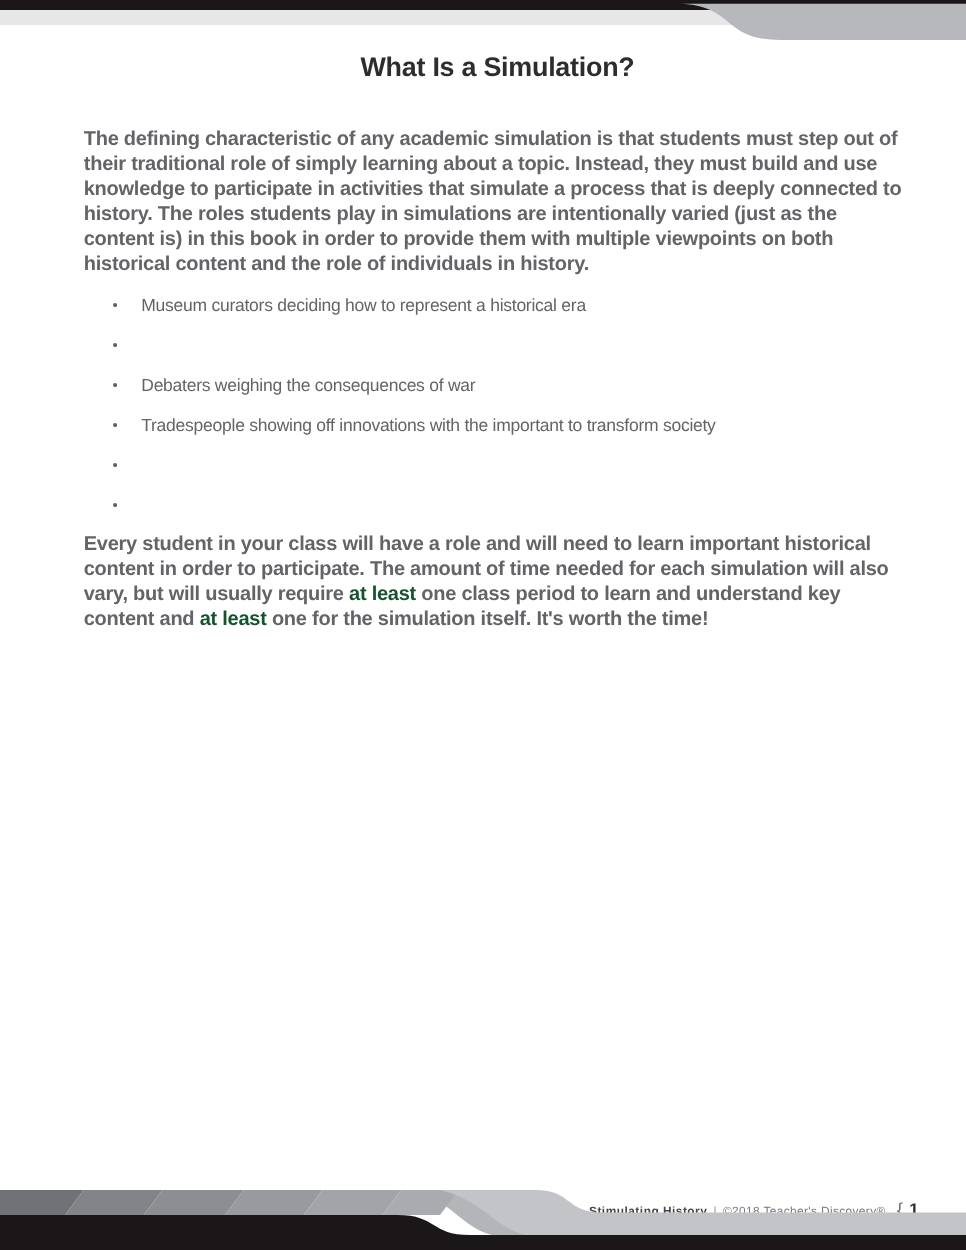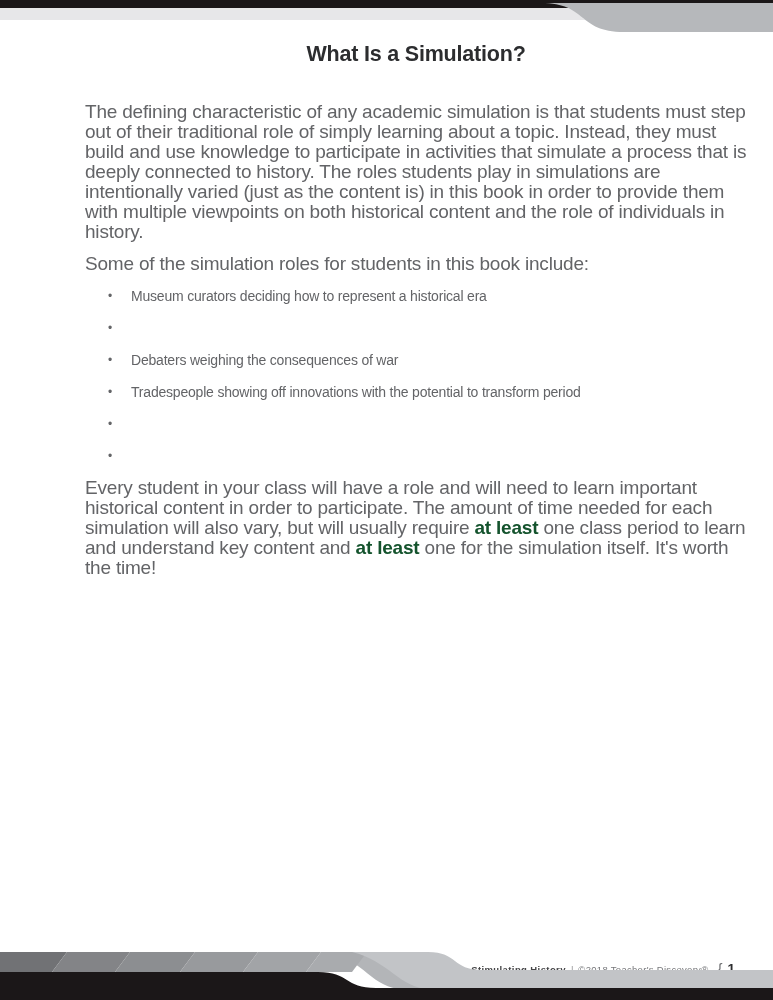--- a/index.html
+++ b/index.html
@@ -9,38 +9,39 @@
     background: #ffffff;
     font-family: "Liberation Sans", sans-serif;
     overflow: hidden;
   }
   .decor { position: absolute; left: 0; display: block; }
   .decor-top { top: 0; }
   .decor-bottom { bottom: 0; }
 
   .content {
     position: absolute;
-    left: 85px; top: 41px;
+    left: 67px; top: 41px;
     width: 662px;
   }
   .page-title {
     margin: 0 0 34px 0;
     text-align: center;
     font-size: 21.5px;
     line-height: 27px;
     font-weight: bold;
     color: #2c2d2f;
     letter-spacing: -0.2px;
   }
   .body-text {
     margin: 0 0 12px 0;
-    font-size: 19px;
+    font-size: 16px;
     line-height: 20px;
     color: #636467;
     letter-spacing: -0.2px;
+    font-weight: bold;
   }
   .body-text strong { color: #14532d; }
   ul.role-list {
     list-style: none;
     margin: 0 0 12px 0;
     padding: 0;
   }
   ul.role-list li {
     display: flex;
     margin: 0 0 12px 0;
@@ -104,37 +105,36 @@
     <rect x="0" y="8" width="600" height="12" fill="#e7e7e9"></rect>
     <rect x="0" y="0" width="773" height="8" fill="#1b1718"></rect>
     <path d="M541,3 C588,3 577,32 624,32 L773,32 L773,3 Z" fill="#b6b8bb"></path>
   </svg>
 
   <div class="content">
     <h1 class="page-title">What Is a Simulation?</h1>
 
     <p class="body-text">The defining characteristic of any academic simulation is that students must step out of their traditional role of simply learning about a topic. Instead, they must build and use knowledge to participate in activities that simulate a process that is deeply connected to history. The roles students play in simulations are intentionally varied (just as the content is) in this book in order to provide them with multiple viewpoints on both historical content and the role of individuals in history.</p>
 
-    <p class="body-text">Some of the simulation roles for students in this book include:</p>
 
     <ul class="role-list">
       <li>
         <span class="bullet-glyph">•</span>
         <span>Museum curators deciding how to represent a historical era</span>
       </li>
       <li>
         <span class="bullet-glyph">•</span>
       </li>
       <li>
         <span class="bullet-glyph">•</span>
         <span>Debaters weighing the consequences of war</span>
       </li>
       <li>
         <span class="bullet-glyph">•</span>
-        <span>Tradespeople showing off innovations with the potential to transform period</span>
+        <span>Tradespeople showing off innovations with the important to transform society</span>
       </li>
       <li>
         <span class="bullet-glyph">•</span>
       </li>
       <li>
         <span class="bullet-glyph">•</span>
       </li>
     </ul>
 
     <p class="body-text"><span>Every student in your class will have a role and will need to learn important historical content in order to participate. The amount of time needed for each simulation will also vary, but will usually require </span><strong>at least</strong><span> one class period to learn and understand key content and </span><strong>at least</strong><span> one for the simulation itself. It's worth the time!</span></p>

